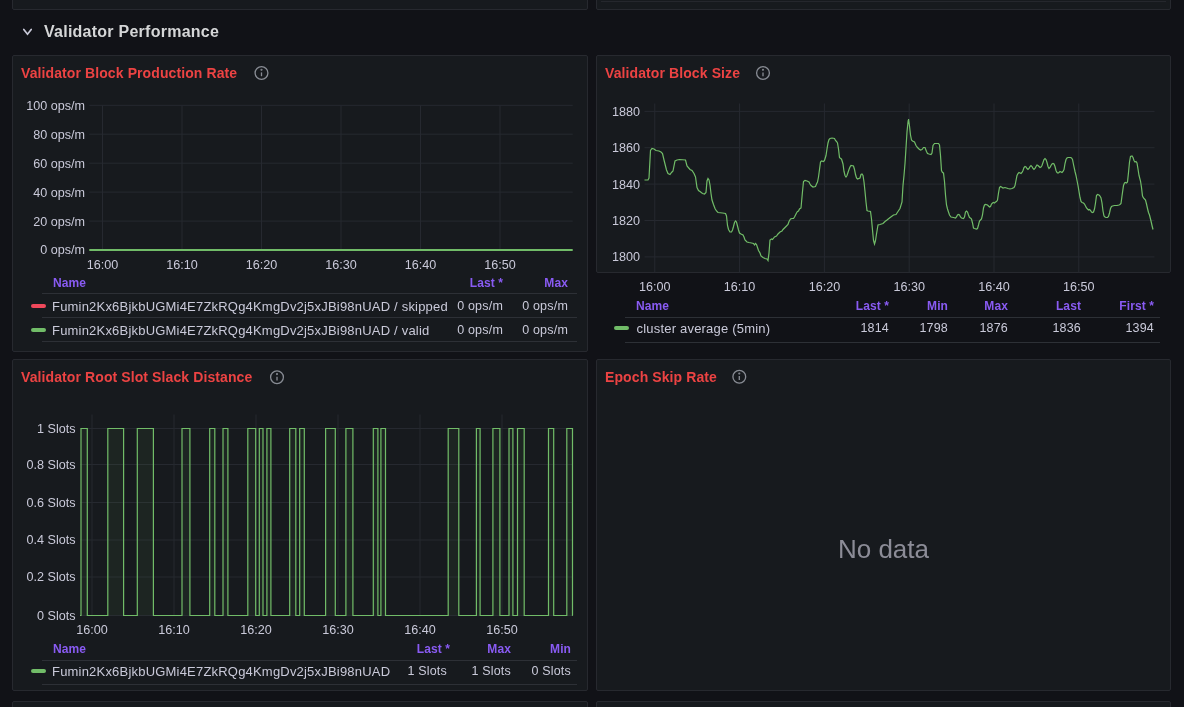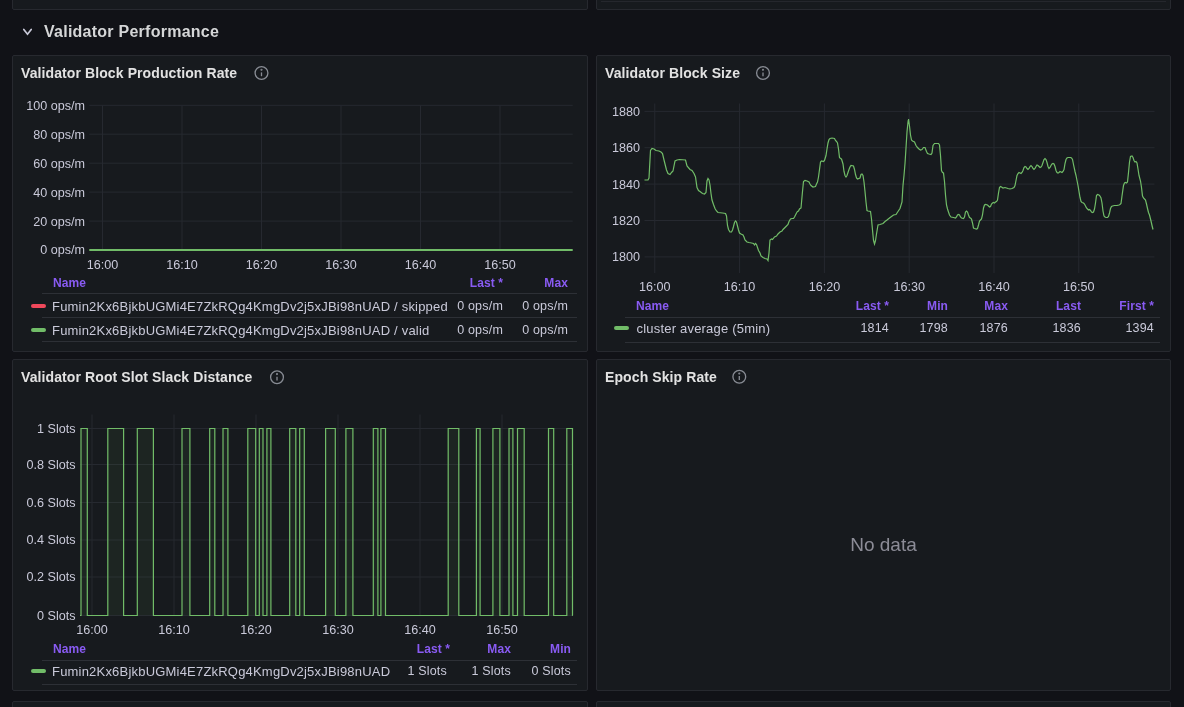--- a/index.html
+++ b/index.html
@@ -1,17 +1,17 @@
 <!DOCTYPE html>
 <html><head><meta charset="utf-8"><style>
 * { margin:0; padding:0; box-sizing:border-box; }
 html,body { width:1184px; height:707px; background:#111217; overflow:hidden;
   font-family:"Liberation Sans", sans-serif; }
 .panel { position:absolute; background:#181b1f; border:1px solid #282a30; border-radius:2px; }
-.ptitle { position:absolute; left:8px; top:8.5px; font-size:14px; font-weight:700; color:#e5e5e5; letter-spacing:0.1px; }
+.ptitle { position:absolute; left:8px; top:8.5px; font-size:14px; font-weight:700; color:#ef4444; letter-spacing:0.1px; }
 .lg-h { position:absolute; font-size:12px; font-weight:700; color:#8b5cf6; letter-spacing:0.1px; }
 .lg-t { position:absolute; font-size:13px; color:#ccccdc; white-space:nowrap; letter-spacing:0.2px; }
 .lg-v { position:absolute; font-size:12.5px; color:#ccccdc; text-align:right; letter-spacing:0.2px; }
 .sep { position:absolute; height:1px; background:#2e3137; }
 .swatch { position:absolute; width:15px; height:4px; border-radius:2px; }
 #wrap { position:relative; width:1184px; height:707px; opacity:0.99; }
 </style></head>
 <body>
 <div id="wrap">
 <div class="panel" style="left:12px; top:-21px; width:576px; height:31px;"></div>
@@ -68,21 +68,21 @@
 <div class="lg-v" style="right:84px; top:242.5px;">0 ops/m</div>
 <div class="lg-v" style="right:19px; top:242.5px;">0 ops/m</div>
 <div class="sep" style="left:29px; right:10px; top:260.5px;"></div>
 <div class="swatch" style="left:17.5px; top:271.5px; background:#73bf69;"></div>
 <div class="lg-t" style="left:39px; top:266.5px;">Fumin2Kx6BjkbUGMi4E7ZkRQg4KmgDv2j5xJBi98nUAD / valid</div>
 <div class="lg-v" style="right:84px; top:266.5px;">0 ops/m</div>
 <div class="lg-v" style="right:19px; top:266.5px;">0 ops/m</div>
 <div class="sep" style="left:29px; right:10px; top:284.5px;"></div>
 </div>
 
-<div class="panel" style="left:596px; top:55px; width:575px; height:297px;">
+<div class="panel" style="left:596px; top:55px; width:575px; height:218px;">
 <div class="ptitle">Validator Block Size</div>
 <svg width="575" height="297" style="position:absolute;left:-1px;top:-1px">
 <line x1="48.5" y1="56.4" x2="558.5" y2="56.4" stroke="#272a31" stroke-width="1"></line>
 <line x1="48.5" y1="92.7" x2="558.5" y2="92.7" stroke="#272a31" stroke-width="1"></line>
 <line x1="48.5" y1="129.1" x2="558.5" y2="129.1" stroke="#272a31" stroke-width="1"></line>
 <line x1="48.5" y1="165.5" x2="558.5" y2="165.5" stroke="#272a31" stroke-width="1"></line>
 <line x1="48.5" y1="201.9" x2="558.5" y2="201.9" stroke="#272a31" stroke-width="1"></line>
 <line x1="58.8" y1="48.5" x2="58.8" y2="218" stroke="#272a31" stroke-width="1"></line>
 <line x1="143.6" y1="48.5" x2="143.6" y2="218" stroke="#272a31" stroke-width="1"></line>
 <line x1="228.4" y1="48.5" x2="228.4" y2="218" stroke="#272a31" stroke-width="1"></line>
@@ -174,14 +174,14 @@
 
 <div class="panel" style="left:596px; top:359px; width:575px; height:332px;">
 <div class="ptitle">Epoch Skip Rate</div>
 <svg width="575" height="332" style="position:absolute;left:-1px;top:-1px">
         <g transform="translate(143.3,17.7)" stroke="#8a8e96" fill="none" stroke-width="1.3">
 <circle r="6.4"></circle>
           <line x1="0" y1="-0.6" x2="0" y2="3.2"></line>
           <circle cx="0" cy="-3.2" r="0.4" fill="#8a8e96"></circle>
         </g>
       </svg>
-<div style="position:absolute; left:0; right:0; top:174px; text-align:center; font-size:19px; color:#8e8e99;">No data</div>
+<div style="position:absolute; left:0; right:0; top:174px; text-align:center; font-size:26px; color:#8e8e99;">No data</div>
 </div>
 </div>
 </body></html>

